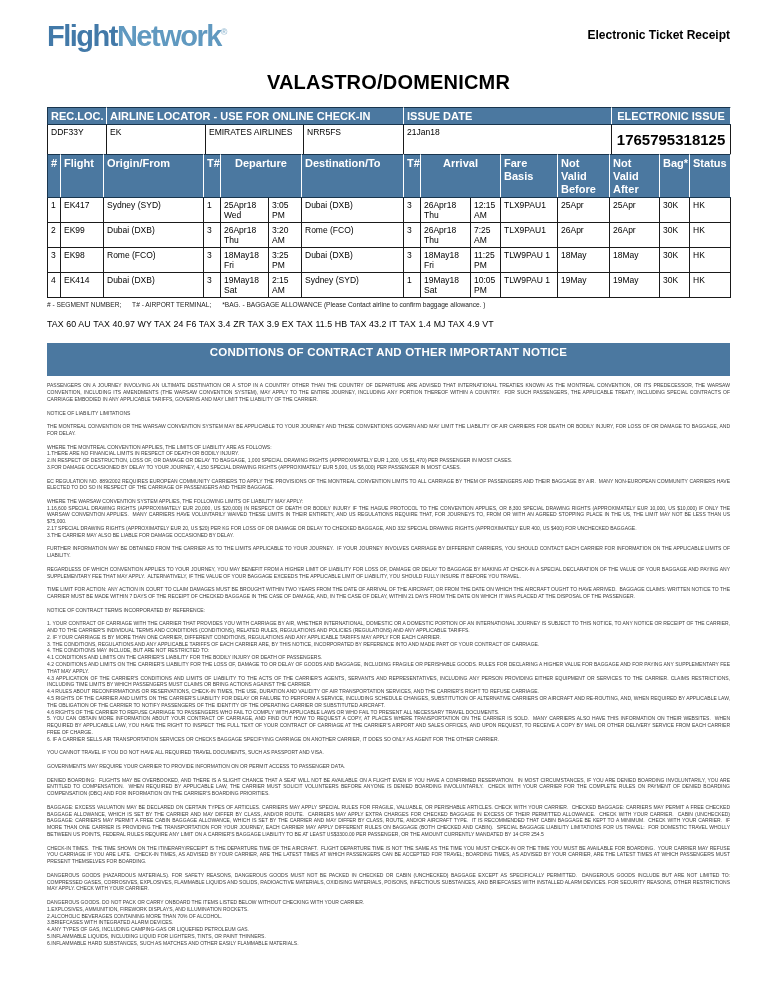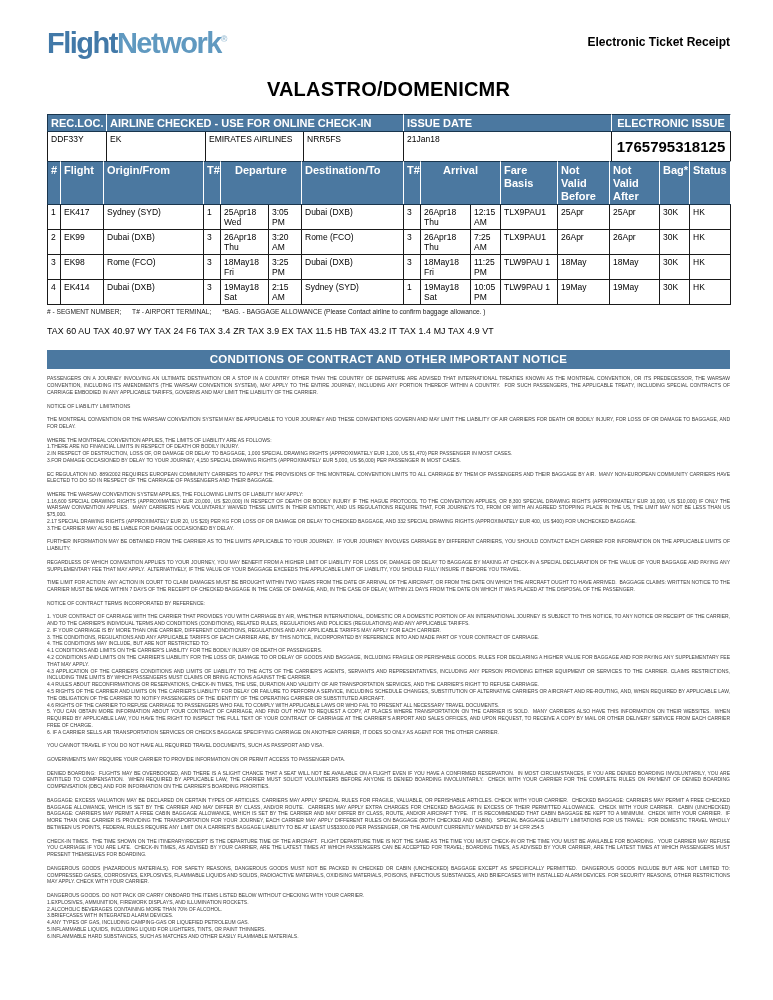--- a/index.html
+++ b/index.html
@@ -4,21 +4,21 @@
 <style>
   * { box-sizing: border-box; }
   html,body { margin:0; padding:0; }
   body {
     width:773px; height:1000px; background:#ffffff; overflow:hidden;
     font-family:"Liberation Sans", sans-serif; color:#111; position:relative;
   }
   .page { position:absolute; left:47px; top:0; width:683px; }
 
   
-  .top-bar { display:flex; justify-content:space-between; align-items:flex-start; padding-top:24px; }
+  .top-bar { display:flex; justify-content:space-between; align-items:flex-start; padding-top:17px; }
   .logo { font-size:29px; font-weight:bold; letter-spacing:-1.5px; line-height:30px; }
   .logo .w1 { color:#4279a8; }
   .logo .w2 { color:#6099c0; }
   .logo .reg { font-size:9px; color:#9fc0d6; vertical-align:super; letter-spacing:0; font-weight:bold; }
   .receipt-label { font-size:12px; font-weight:bold; margin-top:11px; color:#000; }
 
   .pax-name { text-align:center; font-size:20px; font-weight:bold; margin:20px 0 13px 0; color:#000; letter-spacing:0.2px; }
 
   
   table { border-collapse:collapse; table-layout:fixed; width:683px; }
@@ -38,21 +38,21 @@
   .flight-table { margin-top:-1px; }
   .flight-table .hd { height:24px; }
   .flight-table td { height:25px; }
 
   .legend { margin-top:3px; font-size:6.6px; color:#222; white-space:pre-wrap; }
 
   .fare-block { margin-top:9px; font-size:8.8px; color:#000; line-height:14px; letter-spacing:0.1px; }
 
   .band {
     margin-top:12px; background:#4b78a0; color:#fff; text-align:center;
-    font-size:11.5px; font-weight:bold; height:19px; line-height:19px; letter-spacing:0.2px;
+    font-size:11.5px; font-weight:bold; height:33px; line-height:19px; letter-spacing:0.2px;
   }
 
   .legal { margin-top:6px; font-size:5px; line-height:6.8px; color:#3a3a3a; text-align:justify; }
   .legal .para { margin:0 0 6.8px 0; white-space:pre-wrap; }
 </style>
 </head>
 <body>
 
 <div class="page">
 
@@ -68,21 +68,21 @@
       <col style="width:59px">
         <col style="width:99px">
         <col style="width:98px">
       <col style="width:100px">
         <col style="width:208px">
         <col style="width:119px">
     </colgroup>
     <tbody>
         <tr>
       <th class="hd">REC.LOC.</th>
-      <th class="hd" colspan="3">AIRLINE CHECKED - USE FOR ONLINE CHECK-IN</th>
+      <th class="hd" colspan="3">AIRLINE LOCATOR - USE FOR ONLINE CHECK-IN</th>
       <th class="hd">ISSUE DATE</th>
       <th class="hd center">ELECTRONIC ISSUE</th>
     </tr>
     <tr>
       <td class="bd">DDF33Y</td>
       <td class="bd">EK</td>
       <td class="bd">EMIRATES AIRLINES</td>
       <td class="bd">NRR5FS</td>
       <td class="bd">21Jan18</td>
       <td class="bd ticket-num">1765795318125</td>

